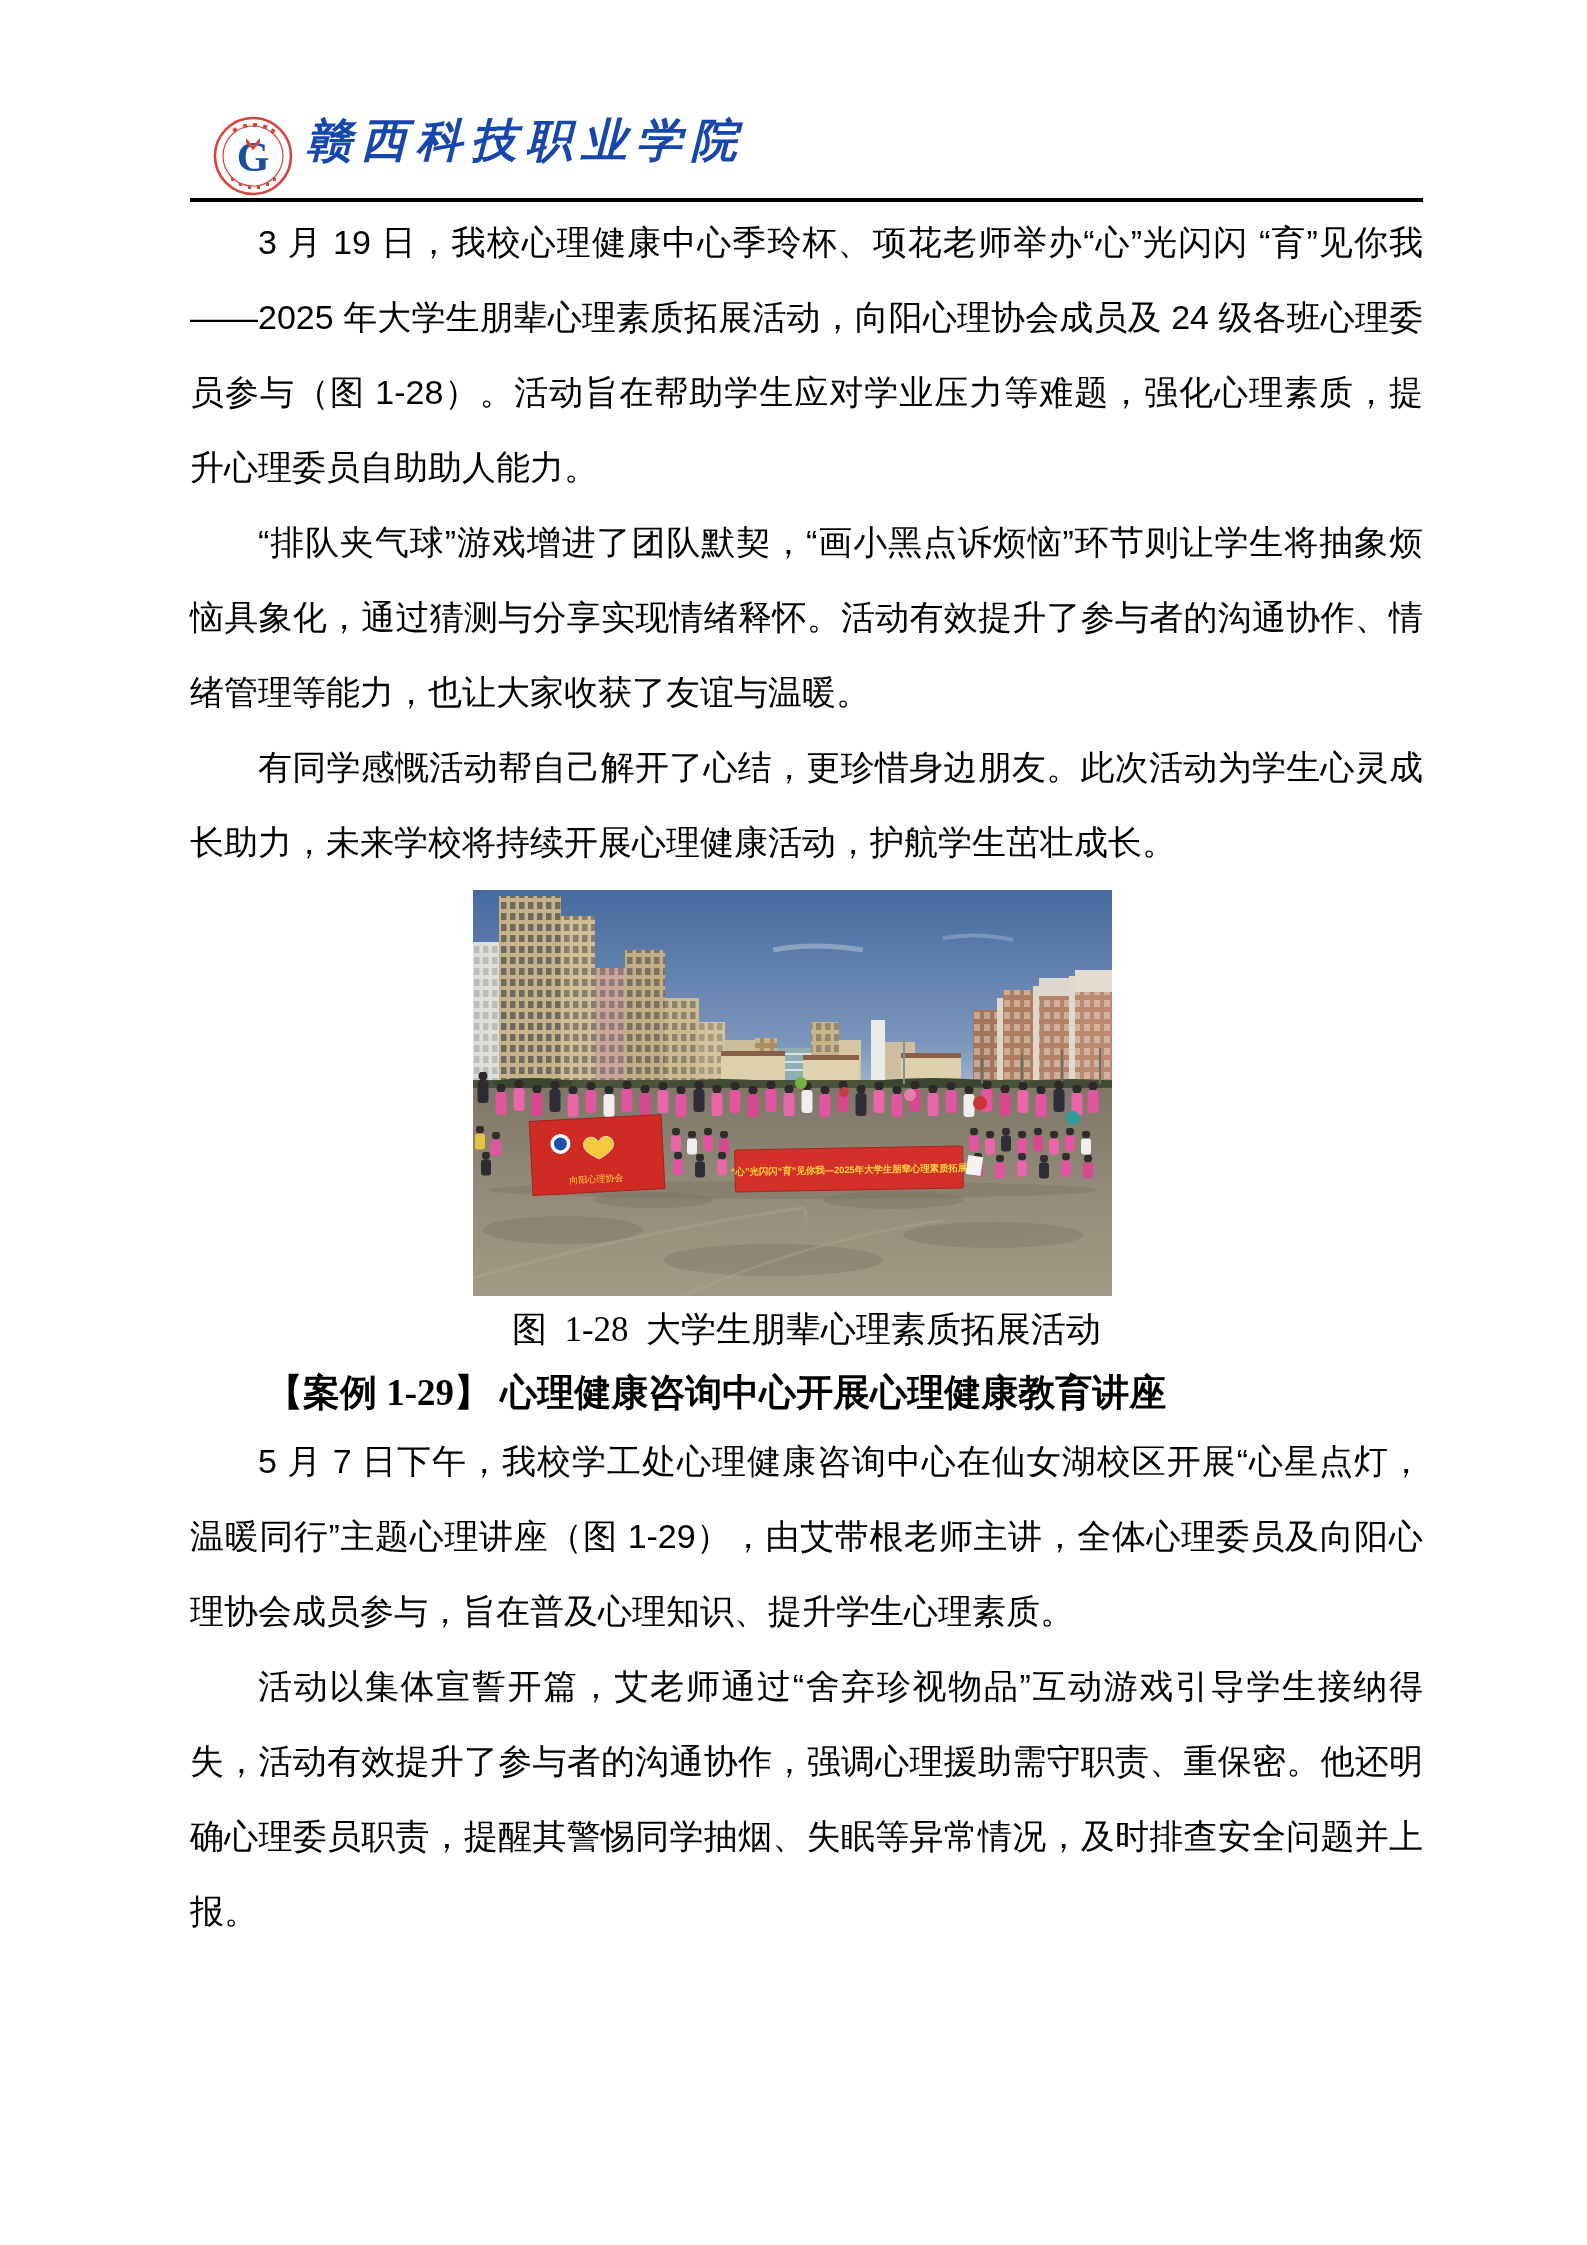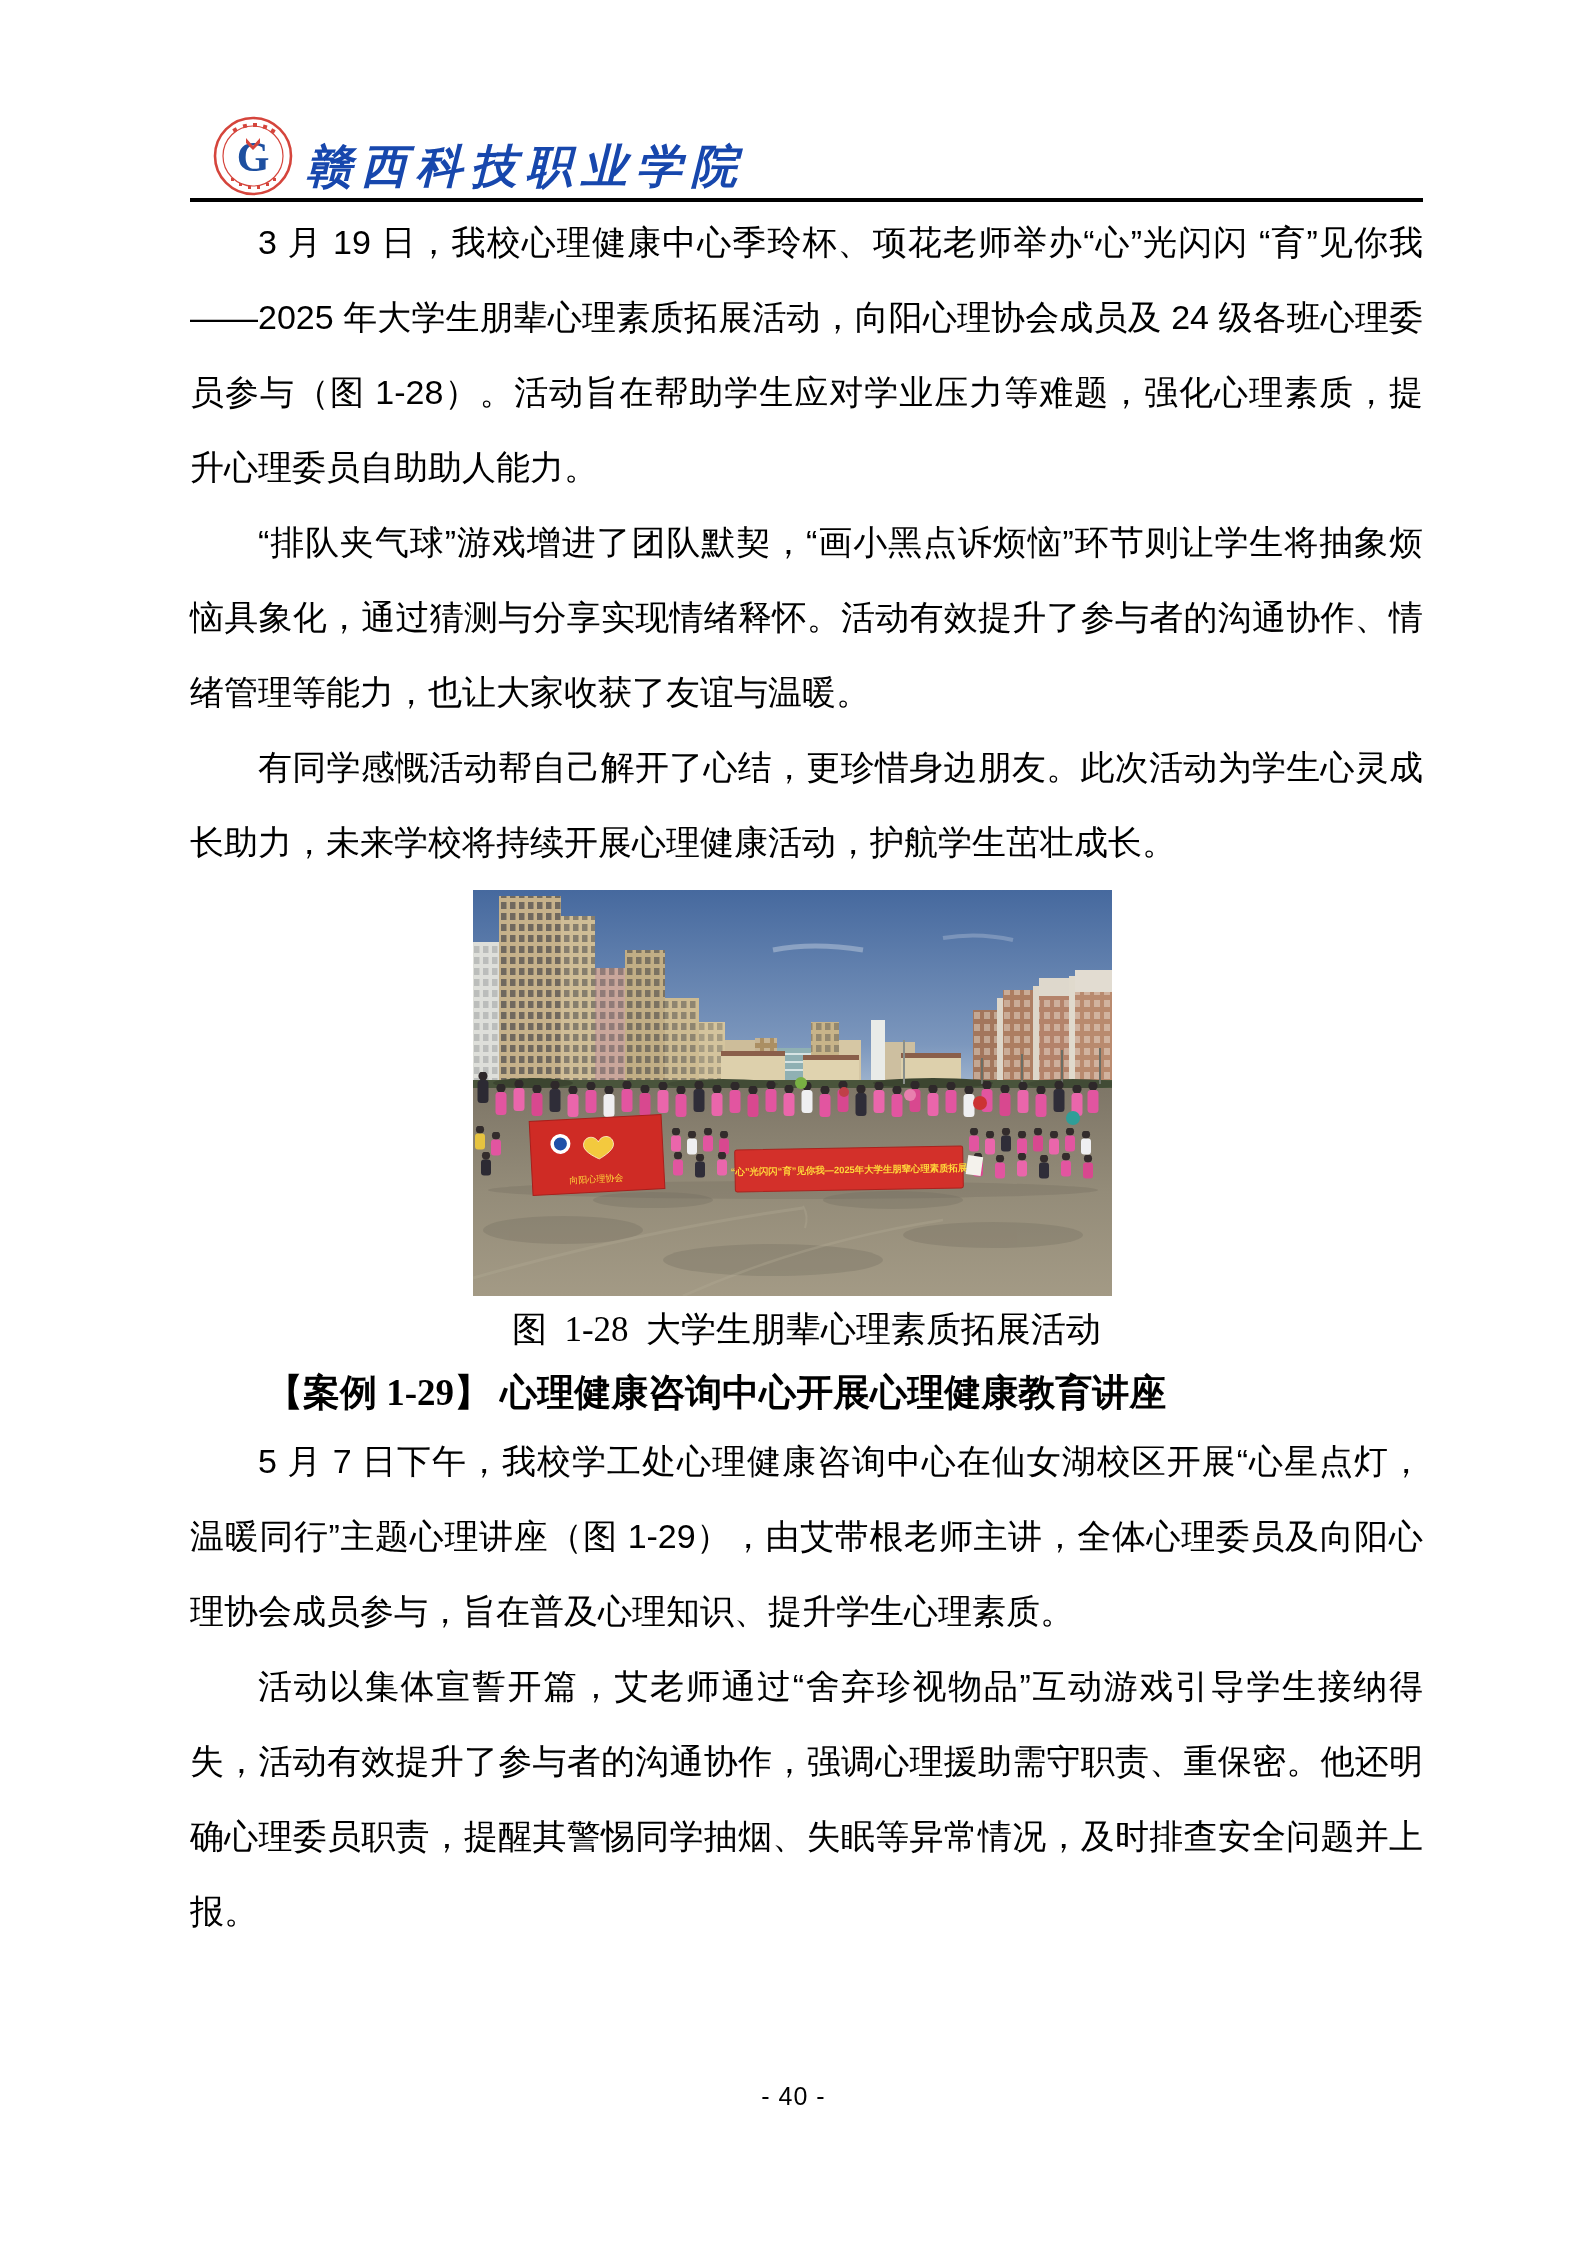--- a/index.html
+++ b/index.html
@@ -7,21 +7,21 @@
     width:1587px;height:2245px;position:relative;
     font-family:"Liberation Serif","DejaVu Serif",serif;
     color:#000;
   }
   .page{position:absolute;inset:0;background:#fff;overflow:hidden;}
 
   
   .hdr-logo{position:absolute;left:213px;top:116px;width:80px;height:80px;}
   .hdr-seal{width:80px;height:80px;display:block;}
   .school-name{
-    position:absolute;left:306px;top:136px;width:700px;
+    position:absolute;left:306px;top:110px;width:700px;
     font-size:46px;font-weight:bold;font-style:italic;
     color:#1747ad;letter-spacing:9px;white-space:nowrap;
   }
   .report-title{
     position:absolute;right:164px;top:158px;
     font-size:28px;letter-spacing:1px;white-space:nowrap;color:#000;
   }
   .hdr-rule{position:absolute;left:190px;top:198px;width:1233px;height:4px;background:#000;}
 
   
@@ -293,14 +293,13 @@
     </div>
 
     <div class="fig-caption">图  1-28  大学生朋辈心理素质拓展活动</div>
 
     <h2 class="case-title second">【案例 1-29】 心理健康咨询中心开展心理健康教育讲座</h2>
 
     <p class="body-p">5 月 7 日下午，我校学工处心理健康咨询中心在仙女湖校区开展“心星点灯，温暖同行”主题心理讲座（图 1-29），由艾带根老师主讲，全体心理委员及向阳心理协会成员参与，旨在普及心理知识、提升学生心理素质。</p>
     <p class="body-p">活动以集体宣誓开篇，艾老师通过“舍弃珍视物品”互动游戏引导学生接纳得失，活动有效提升了参与者的沟通协作，强调心理援助需守职责、重保密。他还明确心理委员职责，提醒其警惕同学抽烟、失眠等异常情况，及时排查安全问题并上报。</p>
   </div>
 
-  <div class="page-number">- 40 -</div>
 </div>
 
 </body></html>

